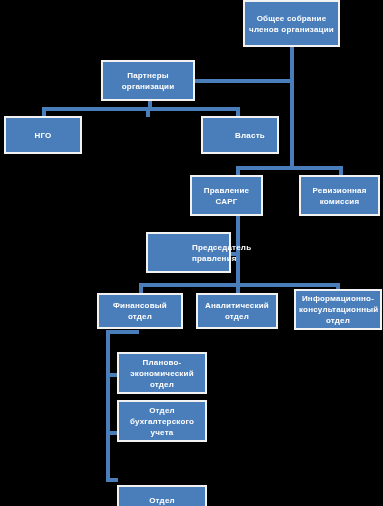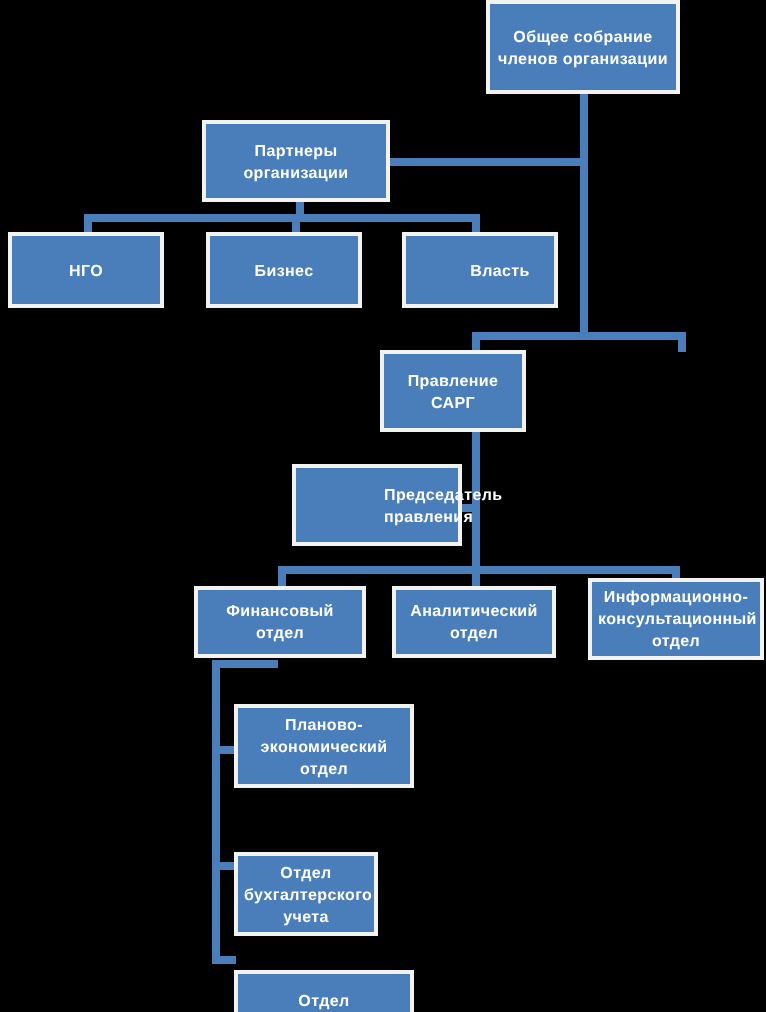--- a/index.html
+++ b/index.html
@@ -84,32 +84,32 @@
   </div>
 
   <div class="node" style="left:101px; top:60px; width:94px; height:41px;">
     <span>Партнеры организации</span>
   </div>
 
   <div class="node" style="left:4px; top:116px; width:78px; height:38px;">
     <span>НГО</span>
   </div>
 
-  <div class="node" style="left:103px; top:116px; width:78px; height:38px;">
-    <span>Бизнес</span>
-  </div>
 
   <div class="node" style="left:201px; top:116px; width:78px; height:38px;padding-left:23px;">
     <span>Власть</span>
   </div>
 
   <div class="node" style="left:190px; top:175px; width:73px; height:41px;">
     <span>Правление САРГ</span>
   </div>
 
+  <div class="node" style="left:299px; top:175px; width:81px; height:41px;">
+    <span>Ревизионная комиссия</span>
+  </div>
 
   <div class="node" style="left:146px; top:232px; width:85px; height:41px;padding-left:44px;">
     <span>Председатель правления</span>
   </div>
 
   <div class="node" style="left:97px; top:293px; width:86px; height:36px;">
     <span>Финансовый отдел</span>
   </div>
 
   <div class="node" style="left:196px; top:293px; width:82px; height:36px;">
@@ -117,21 +117,21 @@
   </div>
 
   <div class="node" style="left:294px; top:289px; width:88px; height:41px;">
     <span>Информационно-консультационный отдел</span>
   </div>
 
   <div class="node" style="left:117px; top:352px; width:90px; height:42px;text-align:center;">
     <span>Планово-экономический отдел</span>
   </div>
 
-  <div class="node" style="left:117px; top:426px; width:72px; height:42px;">
+  <div class="node" style="left:117px; top:400px; width:90px; height:42px;">
     <span>Отдел бухгалтерского учета</span>
   </div>
 
   <div class="node" style="left:117px; top:485px; width:90px; height:42px;">
     <span>Отдел фандрейзинга</span>
   </div>
 
 </div>
 
 </body></html>

